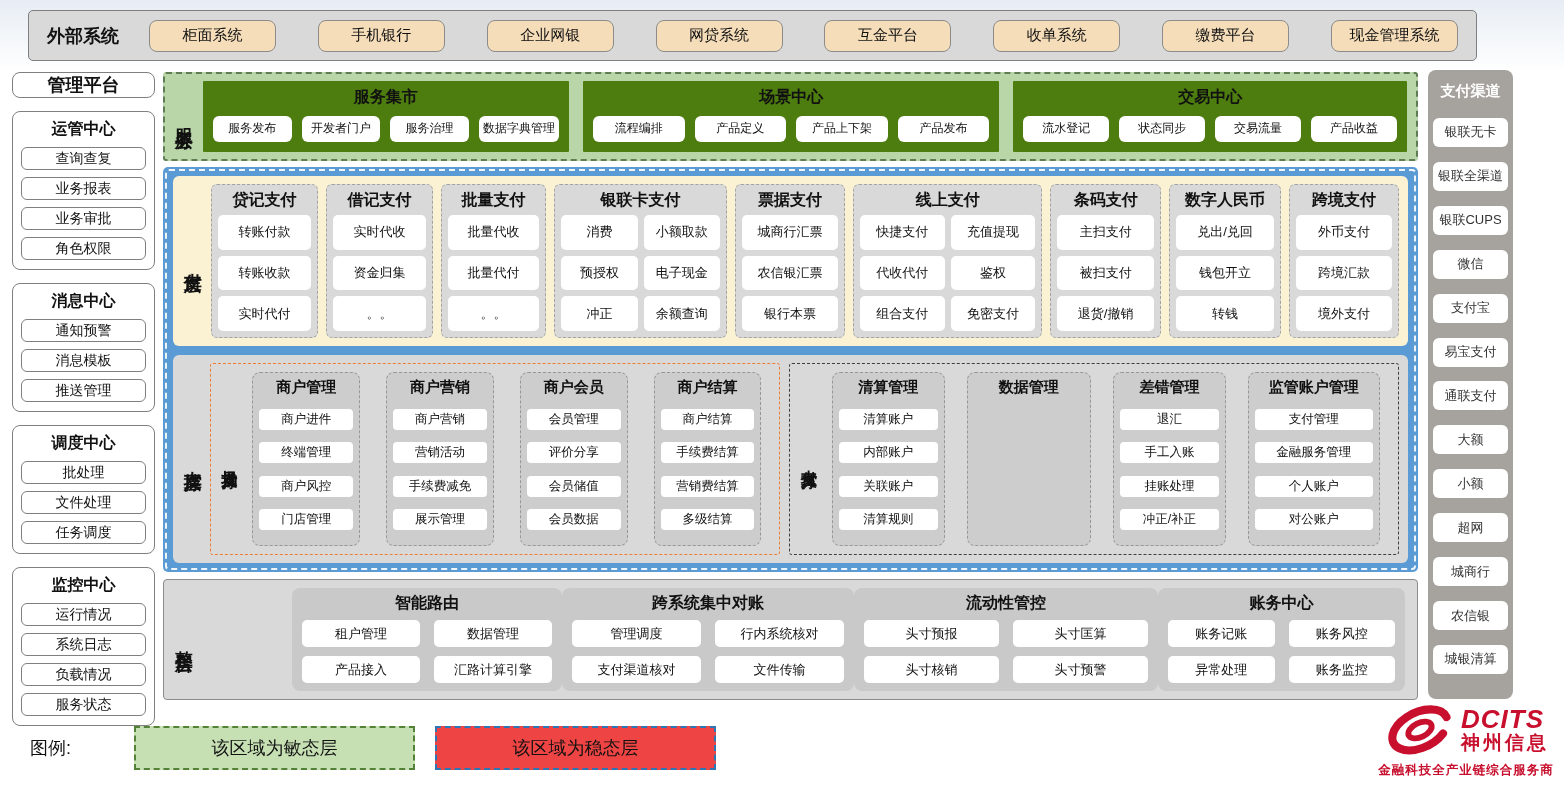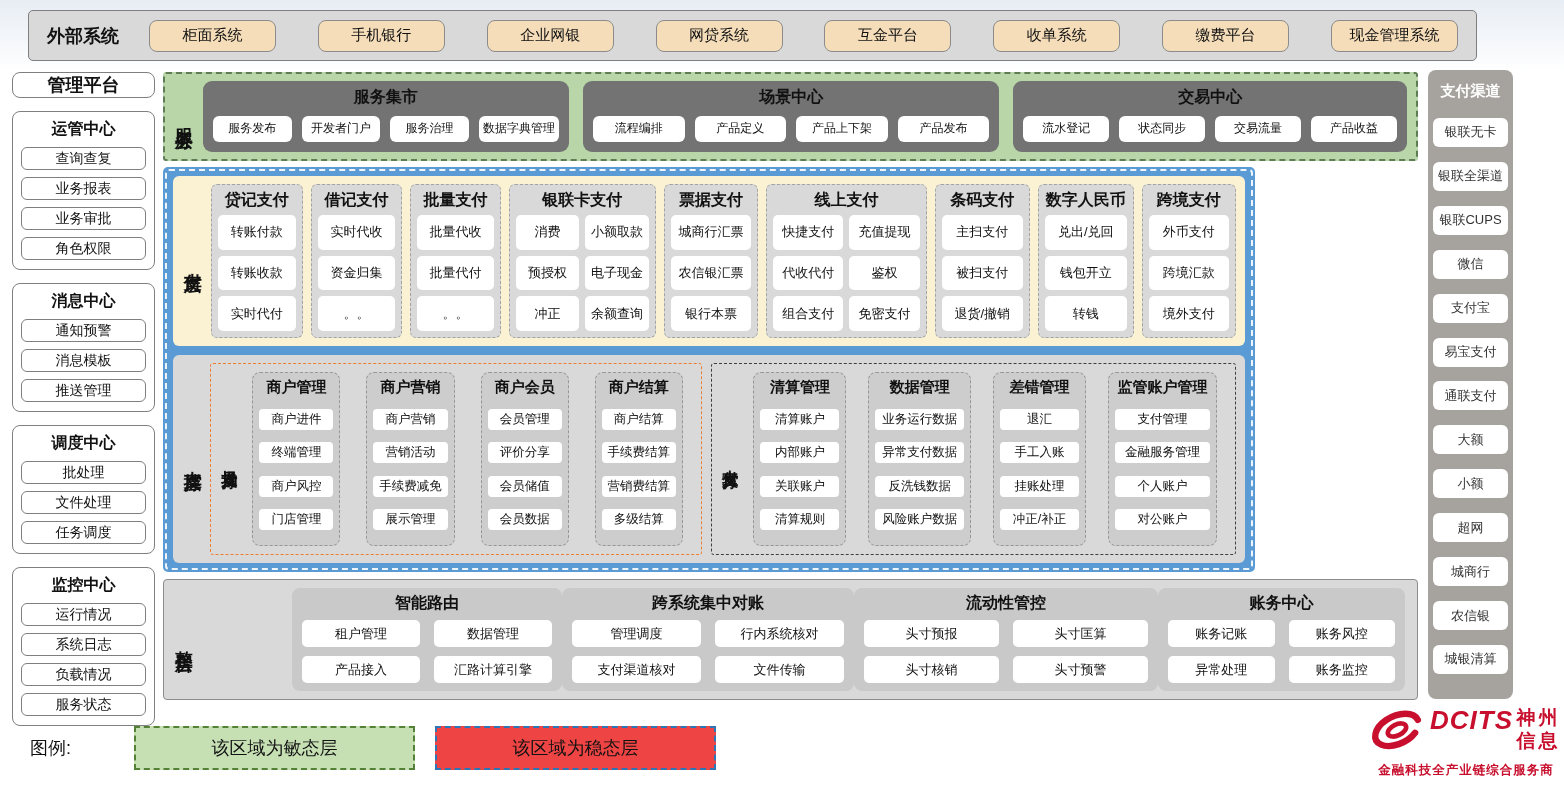--- a/index.html
+++ b/index.html
@@ -33,29 +33,29 @@
   
   .vlabel { writing-mode:vertical-lr; text-orientation:upright;
     font-weight:bold; font-size:18px; line-height:1.1; letter-spacing:2px;
     display:flex; align-items:center; justify-content:center; flex:none; }
   .vlabel.small { font-size:16px; letter-spacing:1px; }
   
   .service-layer { position:absolute; left:163px; top:72px; width:1255px; height:89px;
     background:#b8d6a8; border:2px dashed #5f7d55; border-radius:3px;
     display:flex; align-items:stretch; padding:7px 9px 7px 8px; gap:10px; }
   .service-groups { flex:1; display:flex; gap:14px; }
-  .service-group { background:#737373; border-radius:9px; padding:4px 10px 8px;
+  .service-group { background:#4d7c0f; border-radius:1px; padding:4px 10px 8px;
     display:flex; flex-direction:column; }
   .sg-title { text-align:center; font-size:16px; font-weight:bold; margin:2px 0 5px; }
   .sg-items { flex:1; display:flex; gap:10px; align-items:center; }
   .white-btn { flex:1; height:26px; background:#fff; border-radius:6px;
     display:flex; align-items:center; justify-content:center; font-size:12px;
     white-space:nowrap; padding:0 4px; }
   
-  .blue-wrap { position:absolute; left:163px; top:167px; width:1092px; height:405px;
+  .blue-wrap { position:absolute; left:163px; top:167px; width:1255px; height:405px;
     background:#5b9bd5; border-radius:5px; padding:9px 10px; }
   .blue-wrap::before { content:""; position:absolute; inset:2px;
     border:2px dashed rgba(255,255,255,.9); border-radius:4px; pointer-events:none; }
   
   .pay-panel { height:170px; background:#fbf2d4; border-radius:6px;
     display:flex; padding:8px 9px; gap:9px; position:relative; }
   .pay-cols { flex:1; display:flex; gap:8px; }
   .pcol { background:#d9d9d9; border:1.5px dashed #a3a3a3; border-radius:6px;
     padding:4px 6px 6px; display:flex; flex-direction:column; }
   .pcol-title { text-align:center; font-size:16px; font-weight:bold; margin:1px 0 4px;
@@ -104,21 +104,21 @@
   .legend-label { font-size:18px; }
   .legend-box { width:281px; height:44px; display:flex; align-items:center;
     justify-content:center; font-size:18px; }
   .legend-box.agile { margin-left:63px; background:#c6e0b4; border:2px dashed #538135; }
   .legend-box.stable { margin-left:20px; background:#ef4444; border:2px dashed #2e75b6; }
   
   .logo { position:absolute; left:1368px; top:702px; width:196px; height:88px;
     display:flex; flex-direction:column; align-items:center; }
   .logo-row { display:flex; align-items:center; gap:4px; }
   .logo-mark { width:74px; height:56px; }
-  .logo-texts { display:flex; flex-direction:row; align-items:flex-start;text-align:center; }
+  .logo-texts { display:flex; flex-direction:column; align-items:flex-start; }
   .logo-brand { color:#c8102e; font-size:26px; font-weight:bold; font-style:italic;
     letter-spacing:1px; line-height:1; }
   .logo-name { color:#c8102e; font-size:19px; font-weight:bold; letter-spacing:3px;
     line-height:1.2; }
   .logo-tagline { color:#c8102e; font-size:12.5px; font-weight:bold; white-space:nowrap;
     margin-top:4px; letter-spacing:1px; }
 </style>
 </head>
 <body>
 
@@ -366,27 +366,20 @@
             <div class="scol-items">
 
             <div class="sitem">清算账户</div>
                 <div class="sitem">内部账户</div>
                 <div class="sitem">关联账户</div>
                 <div class="sitem">清算规则</div>
               </div>
           </div>
           <div class="scol" style="flex:1.12">
             <div class="scol-title">数据管理</div>
-            <div class="scol-items">
-
-            <div class="sitem">业务运行数据</div>
-                <div class="sitem">异常支付数据</div>
-                <div class="sitem">反洗钱数据</div>
-                <div class="sitem">风险账户数据</div>
-              </div>
           </div>
           <div class="scol">
             <div class="scol-title">差错管理</div>
             <div class="scol-items">
 
             <div class="sitem">退汇</div>
                 <div class="sitem">手工入账</div>
                 <div class="sitem">挂账处理</div>
                 <div class="sitem">冲正/补正</div>
               </div>

